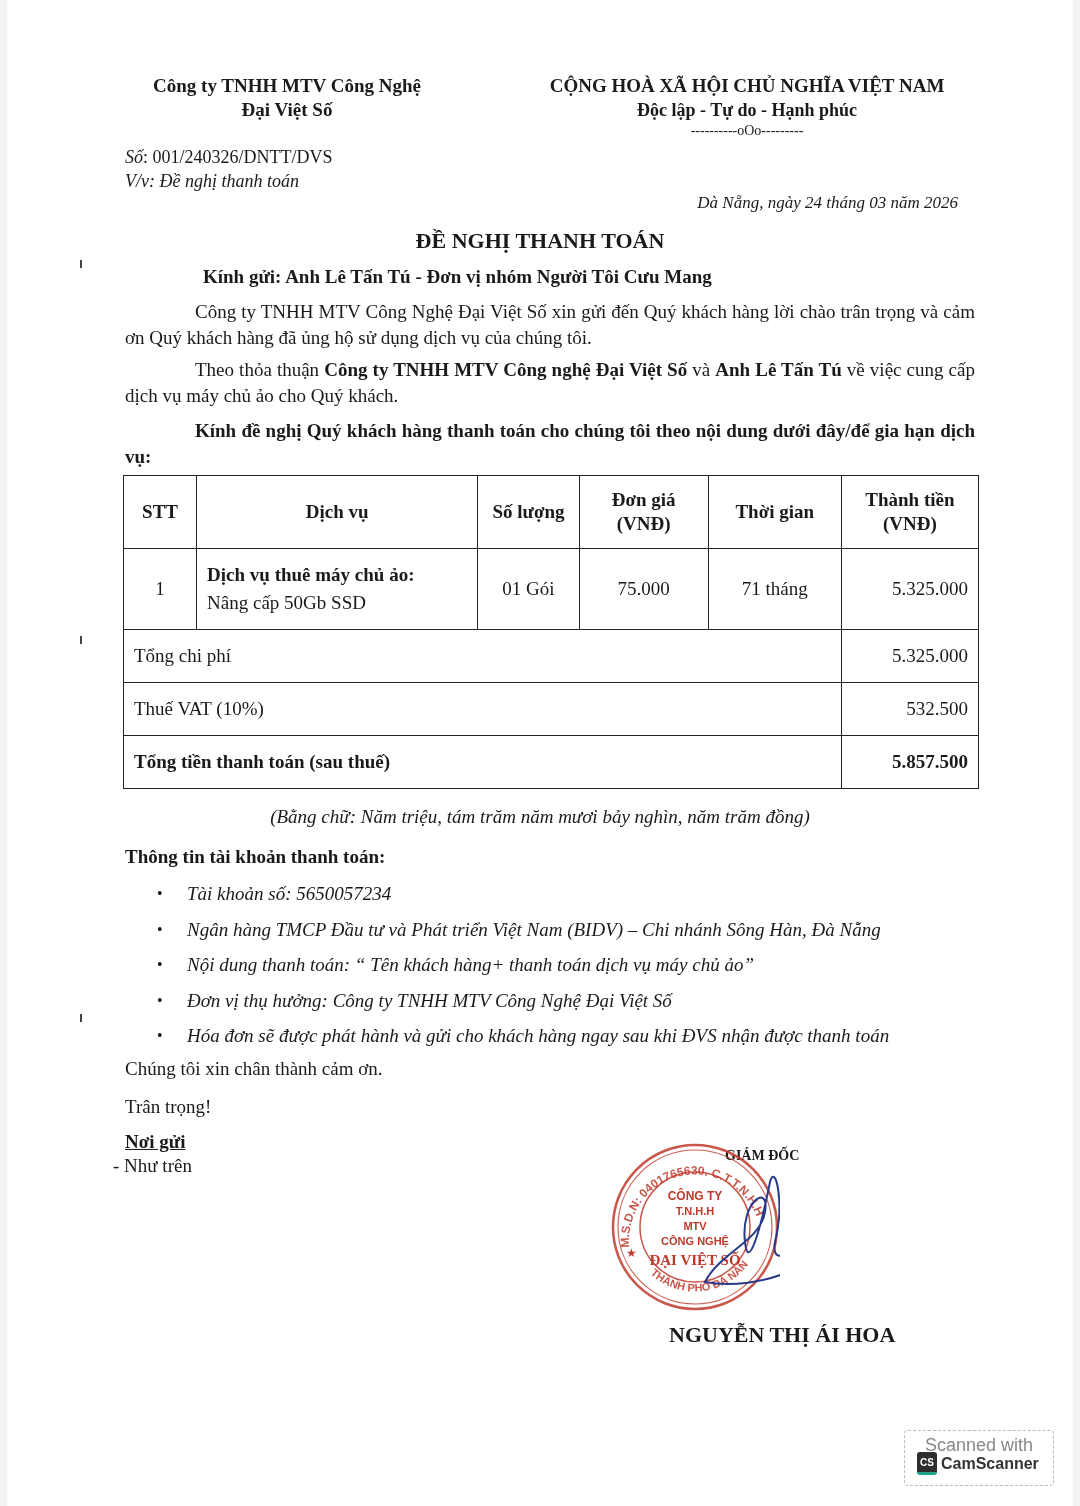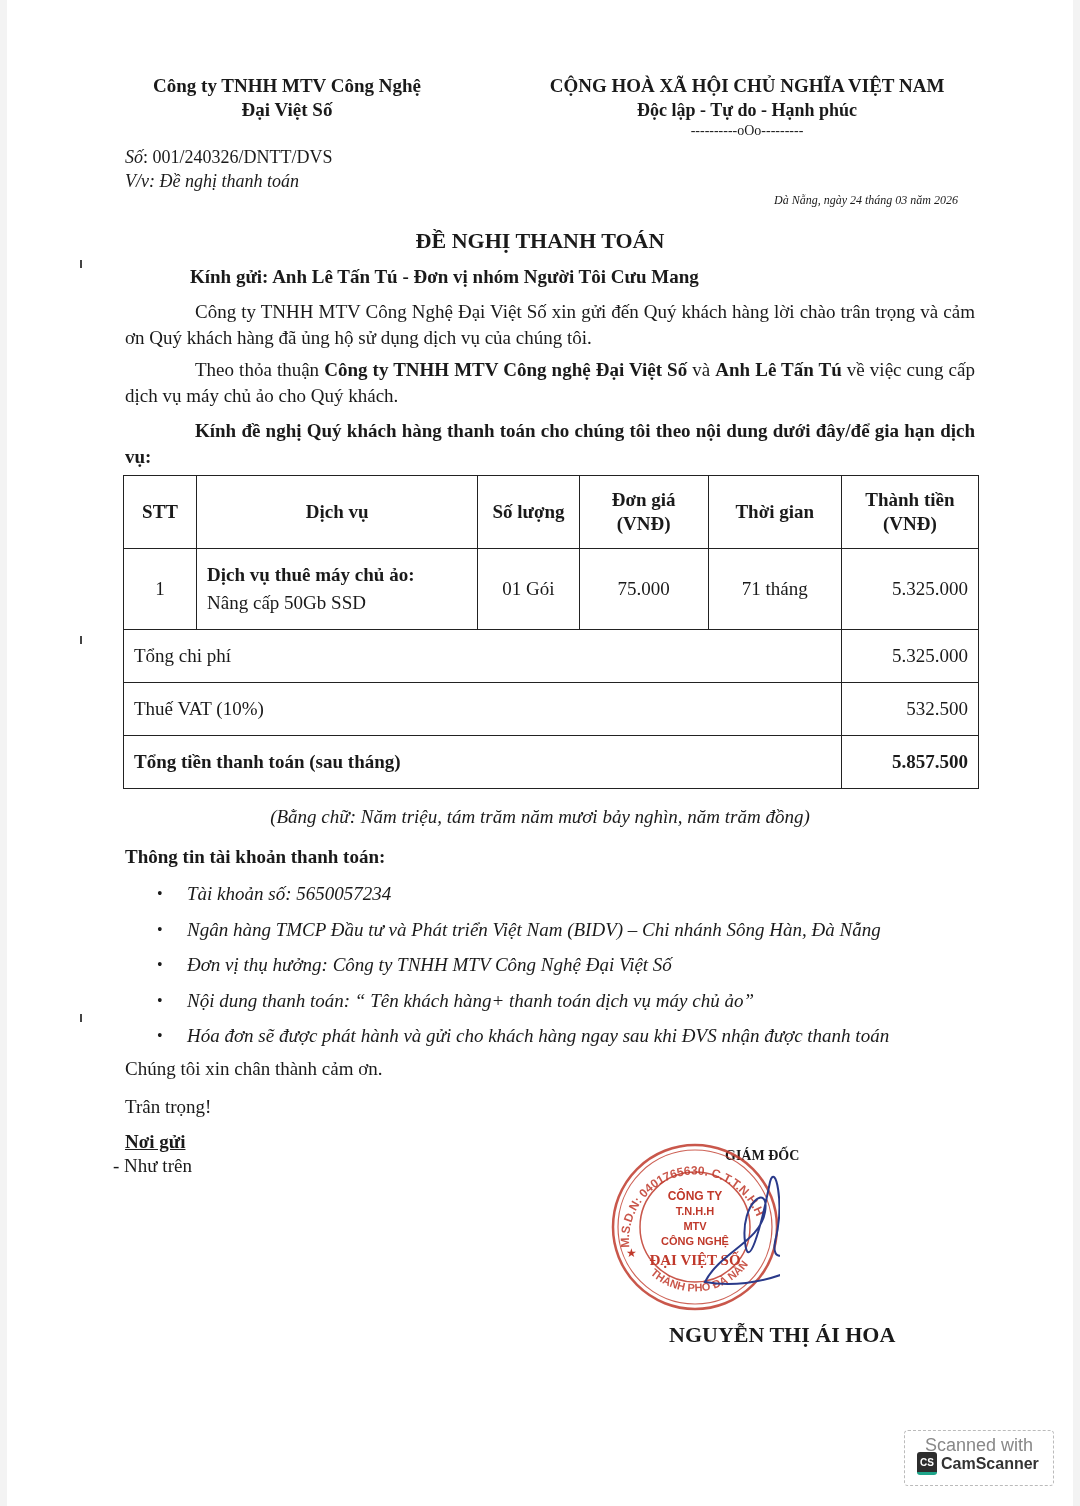--- a/index.html
+++ b/index.html
@@ -12,21 +12,21 @@
   }
   .abs { position:absolute; white-space:nowrap; }
   .b { font-weight:bold; }
   .i { font-style:italic; }
   .c { text-align:center; }
   .hdr-left { left:95px; top:74px; width:370px; font-size:19px; line-height:24px; }
   .hdr-right { left:520px; top:74px; width:440px; font-size:19px; line-height:24px; }
   .hdr-right .sub { font-size:18px; }
   .dashes { font-size:14px; letter-spacing:0px; line-height:18px; }
   .ref { left:118px; top:145px; font-size:18px; line-height:24px; }
-  .date { right:115px; top:193px; font-size:12px; }
+  .date { right:115px; top:193px; font-size:17px; }
   .title { left:0; width:1066px; top:228px; font-size:22px; text-align:center; }
   .para { left:118px; width:850px; font-size:19px; line-height:26px; white-space:normal; text-align:justify; }
   .indent { text-indent:70px; }
   table.svc {
     position:absolute; left:116px; top:475px; width:856px; border-collapse:collapse;
     font-size:19px;
   }
   table.svc td, table.svc th {
     border:1.5px solid #222; padding:0 10px;
   }
@@ -69,21 +69,21 @@
 
   <div class="abs ref">
     <div><span class="i">Số</span><span>: 001/240326/DNTT/DVS</span></div>
     <div class="i">V/v: Đề nghị thanh toán</div>
   </div>
 
   <div class="abs date i">Dà Nẵng, ngày 24 tháng 03 năm 2026</div>
 
   <div class="abs title b">ĐỀ NGHỊ THANH TOÁN</div>
 
-  <div class="abs b" style="left:183px;top:266px;font-size:19px;">Kính gửi: Anh Lê Tấn Tú - Đơn vị nhóm Người Tôi Cưu Mang</div>
+  <div class="abs b" style="left:196px;top:266px;font-size:19px;">Kính gửi: Anh Lê Tấn Tú - Đơn vị nhóm Người Tôi Cưu Mang</div>
 
   <div class="abs para indent" style="top:299px;">Công ty TNHH MTV Công Nghệ Đại Việt Số xin gửi đến Quý khách hàng lời chào trân trọng và cảm ơn Quý khách hàng đã ủng hộ sử dụng dịch vụ của chúng tôi.</div>
 
   <div class="abs para indent" style="top:357px;"><span>Theo thỏa thuận </span><b>Công ty TNHH MTV Công nghệ Đại Việt Số</b><span> và </span><b>Anh Lê Tấn Tú</b><span> về việc cung cấp dịch vụ máy chủ ảo cho Quý khách.</span></div>
 
   <div class="abs para indent b" style="top:418px;">Kính đề nghị Quý khách hàng thanh toán cho chúng tôi theo nội dung dưới đây/để gia hạn dịch vụ:</div>
 
   <table class="svc">
     <tbody>
         <tr>
@@ -113,35 +113,35 @@
     </tr>
     <tr class="tr-sum">
       <td colspan="5">Tổng chi phí</td>
       <td class="num">5.325.000</td>
     </tr>
     <tr class="tr-sum">
       <td colspan="5">Thuế VAT (10%)</td>
       <td class="num">532.500</td>
     </tr>
     <tr class="tr-sum">
-      <td colspan="5" class="b">Tổng tiền thanh toán (sau tháng)</td>
+      <td colspan="5" class="b">Tổng tiền thanh toán (sau thuế)</td>
       <td class="num b">5.857.500</td>
     </tr>
   </tbody>
     </table>
 
   <div class="abs i" style="left:0;width:1066px;text-align:center;top:806px;font-size:19px;">(Bằng chữ: Năm triệu, tám trăm năm mươi bảy nghìn, năm trăm đồng)</div>
 
   <div class="abs b" style="left:118px;top:846px;font-size:19px;">Thông tin tài khoản thanh toán:</div>
 
   <div class="abs bullets">
     <div class="li">Tài khoản số: 5650057234</div>
     <div class="li">Ngân hàng TMCP Đầu tư và Phát triển Việt Nam (BIDV) – Chi nhánh Sông Hàn, Đà Nẵng</div>
+    <div class="li">Nội dung thanh toán: “ Tên khách hàng+ thanh toán dịch vụ máy chủ ảo”</div>
     <div class="li">Đơn vị thụ hưởng: Công ty TNHH MTV Công Nghệ Đại Việt Số</div>
-    <div class="li">Nội dung thanh toán: “ Tên khách hàng+ thanh toán dịch vụ máy chủ ảo”</div>
     <div class="li">Hóa đơn sẽ được phát hành và gửi cho khách hàng ngay sau khi ĐVS nhận được thanh toán</div>
   </div>
 
   <div class="abs" style="left:118px;top:1058px;font-size:19px;">Chúng tôi xin chân thành cảm ơn.</div>
   <div class="abs" style="left:118px;top:1096px;font-size:19px;">Trân trọng!</div>
   <div class="abs b" style="left:118px;top:1131px;font-size:19px;text-decoration:underline;">Nơi gửi</div>
   <div class="abs" style="left:106px;top:1155px;font-size:19px;">- Như trên</div>
 
   <div class="abs b" style="left:718px;top:1148px;font-size:14px;">GIÁM ĐỐC</div>
 

